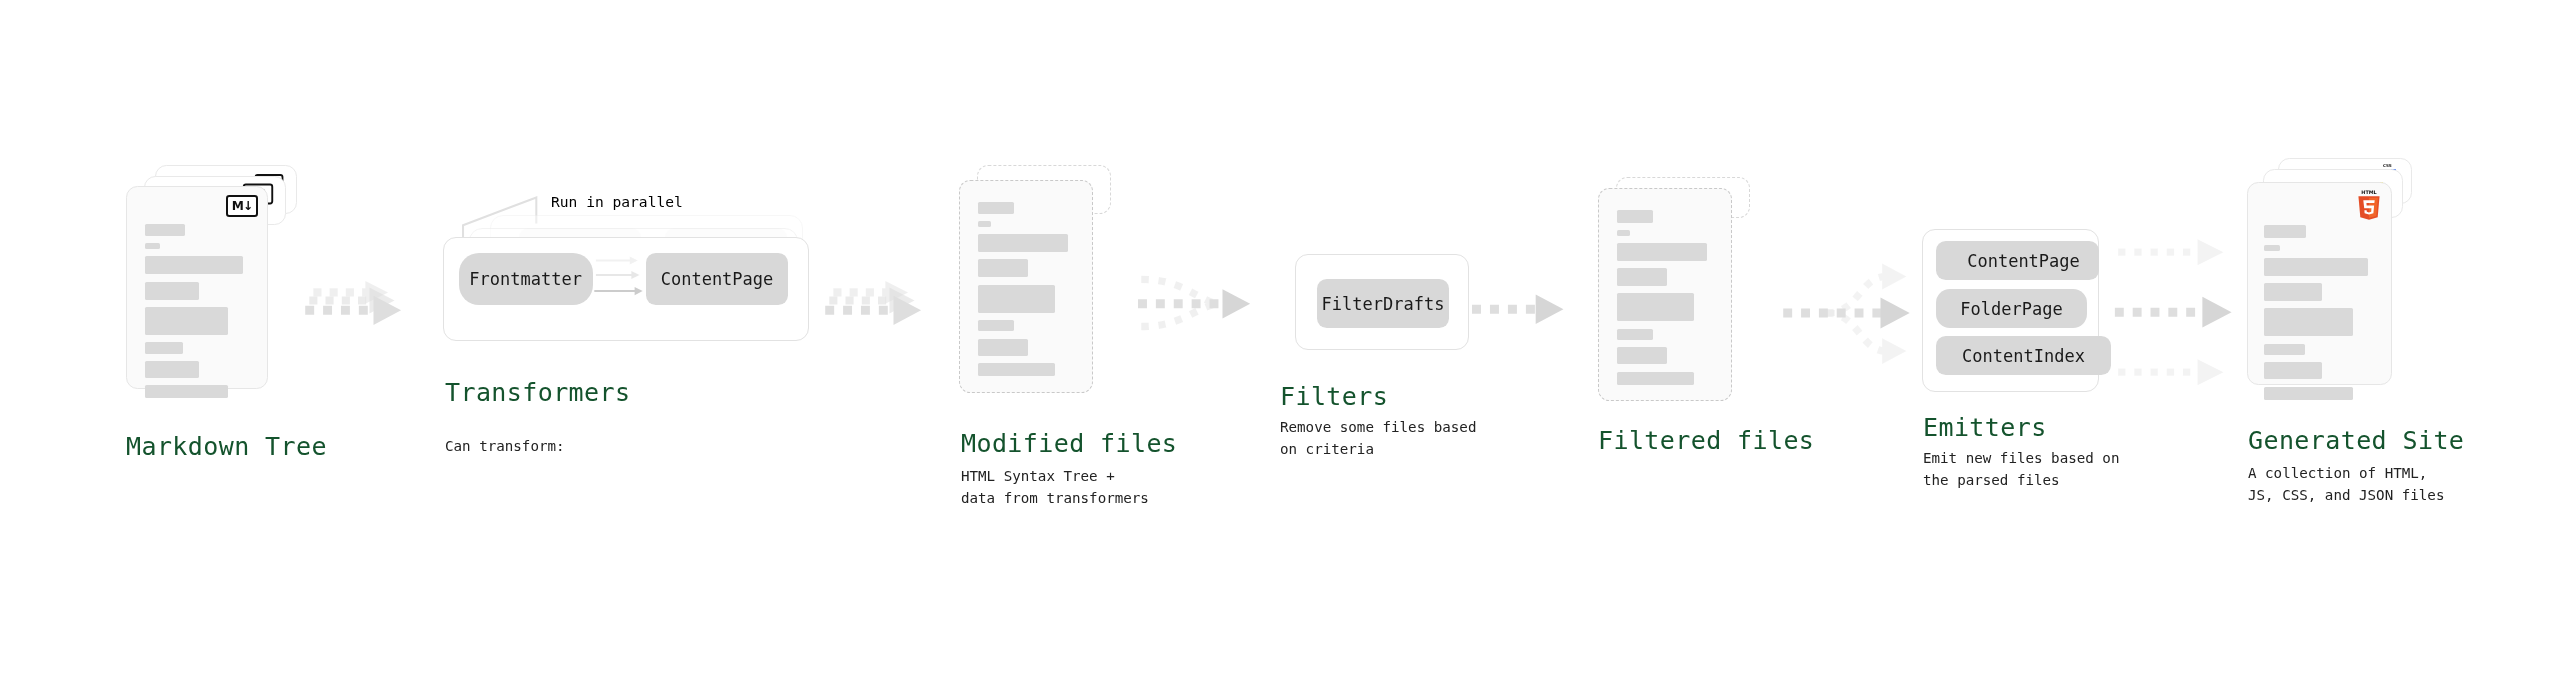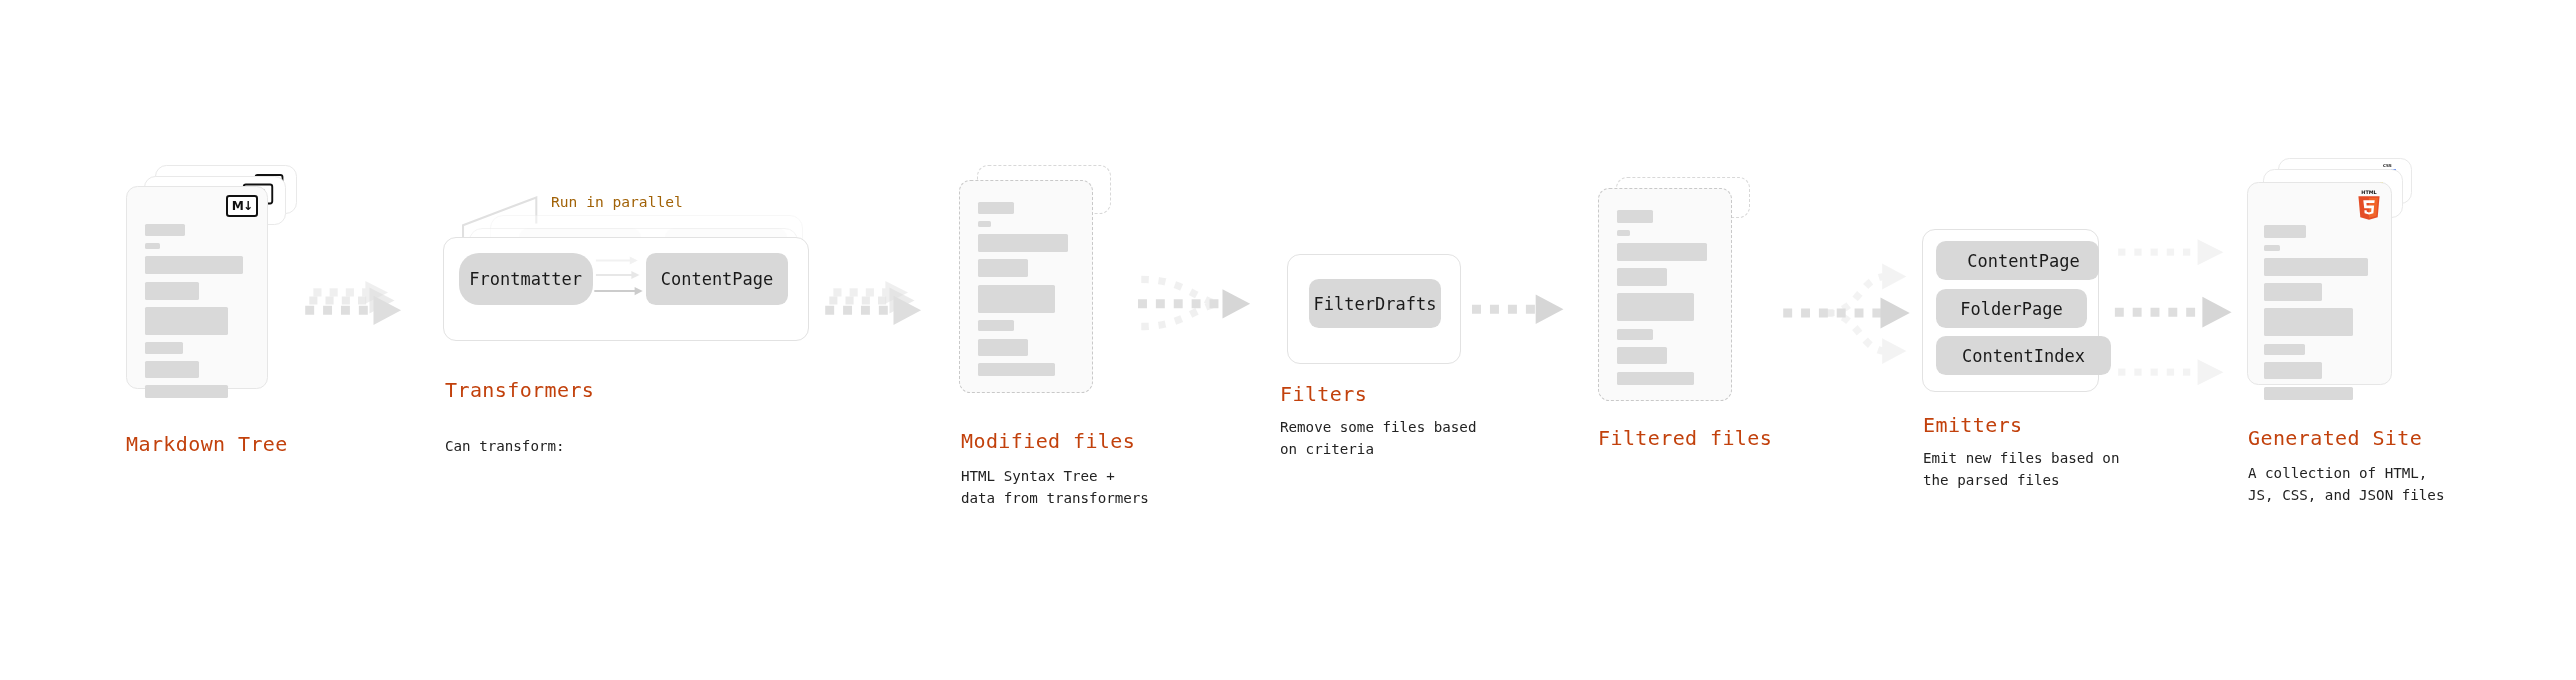--- a/index.html
+++ b/index.html
@@ -72,40 +72,40 @@
     color:#1a1a1a;
     font-size:17px;
     white-space:nowrap;
   }
   .pill.f1{background:#e4e4e4;color:transparent;}
   .pill.f2{background:#ececec;color:transparent;}
 
   
   .title{
     position:absolute;
-    font-size:20px;
-    color:#c2410c;
+    font-size:25px;
+    color:#14532d;
     white-space:nowrap;
     letter-spacing:0.4px;
   }
   .sub{
     position:absolute;
     font-size:14.2px;
     line-height:1.55;
     color:#222;
     white-space:pre-line;
   }
   .sub ul{margin:0;padding:0 0 0 14.6px;list-style:none;}
   .sub li{position:relative;}
   .sub li:before{content:"\2022";position:absolute;left:-13px;}
 
   .parallel-label{
     position:absolute;
     font-size:14.6px;
-    color:#a16207;
+    color:#000000;
     white-space:nowrap;
   }
 
   svg{position:absolute;overflow:visible;}
 </style>
 </head>
 <body>
 
 <div class="stage">
 
@@ -231,21 +231,21 @@
       <path d="M4 14 C 52 14, 66 34, 96 44" stroke="#e0e0e0" stroke-width="9" stroke-dasharray="9 12" fill="none"></path>
       <path d="M4 72 C 52 72, 66 52, 96 44" stroke="#e0e0e0" stroke-width="9" stroke-dasharray="9 12" fill="none"></path>
     </g>
     <g>
       <path d="M0 44 L108 44" stroke="#dedede" stroke-width="11" stroke-dasharray="11 11"></path>
       <path d="M104 26 L138 44 L104 62 Z" fill="#d6d6d6"></path>
     </g>
   </svg>
 
   <div class="node" style="left:1279px;top:254px;width:179px;height:114px;">
-    <div class="procbox" style="left:8px;top:0px;width:174px;height:110px;">
+    <div class="procbox" style="left:16px;top:0px;width:174px;height:96px;">
       <div class="pill" style="left:21px;top:24.4px;width:132px;height:49px;">FilterDrafts</div>
     </div>
   </div>
   <div class="title" style="left:1280px;top:382px;">Filters</div>
   <div class="sub" style="left:1280px;top:416px;">Remove some files based
 on criteria</div>
 
   <svg style="left:1472px;top:288px;" width="98" height="45" viewBox="0 0 120 55">
     <path d="M0 26 L82 26" stroke="#dedede" stroke-width="11" stroke-dasharray="11 11"></path>
     <path d="M78 8 L112 26 L78 44 Z" fill="#d6d6d6"></path>
@@ -281,21 +281,21 @@
     </g>
     <g>
       <path d="M4 95 L128 95" stroke="#dedede" stroke-width="11" stroke-dasharray="11 11"></path>
       <path d="M124 76 L160 95 L124 114 Z" fill="#d6d6d6"></path>
     </g>
   </svg>
 
   <div class="node" style="left:1922px;top:229px;width:187px;height:171px;">
     <div class="procbox" style="left:0px;top:0px;width:177px;height:163px;">
       <div class="pill" style="left:13px;top:11.4px;width:151px;height:39px;padding-left:12px;">ContentPage</div>
-      <div class="pill" style="left:13px;top:59px;width:151px;height:39px;">FolderPage</div>
+      <div class="pill" style="left:13px;top:59px;width:151px;height:39px;border-radius:14px;">FolderPage</div>
       <div class="pill" style="left:13px;top:106px;width:175px;height:39px;">ContentIndex</div>
     </div>
   </div>
   <div class="title" style="left:1923px;top:413px;">Emitters</div>
   <div class="sub" style="left:1923px;top:447px;">Emit new files based on
 the parsed files</div>
 
   <svg style="left:2110px;top:236px;" width="154" height="154" viewBox="0 0 190 190">
     <g opacity="0.40">
       <path d="M10 20 L112 20" stroke="#e3e3e3" stroke-width="9" stroke-dasharray="9 11"></path>

